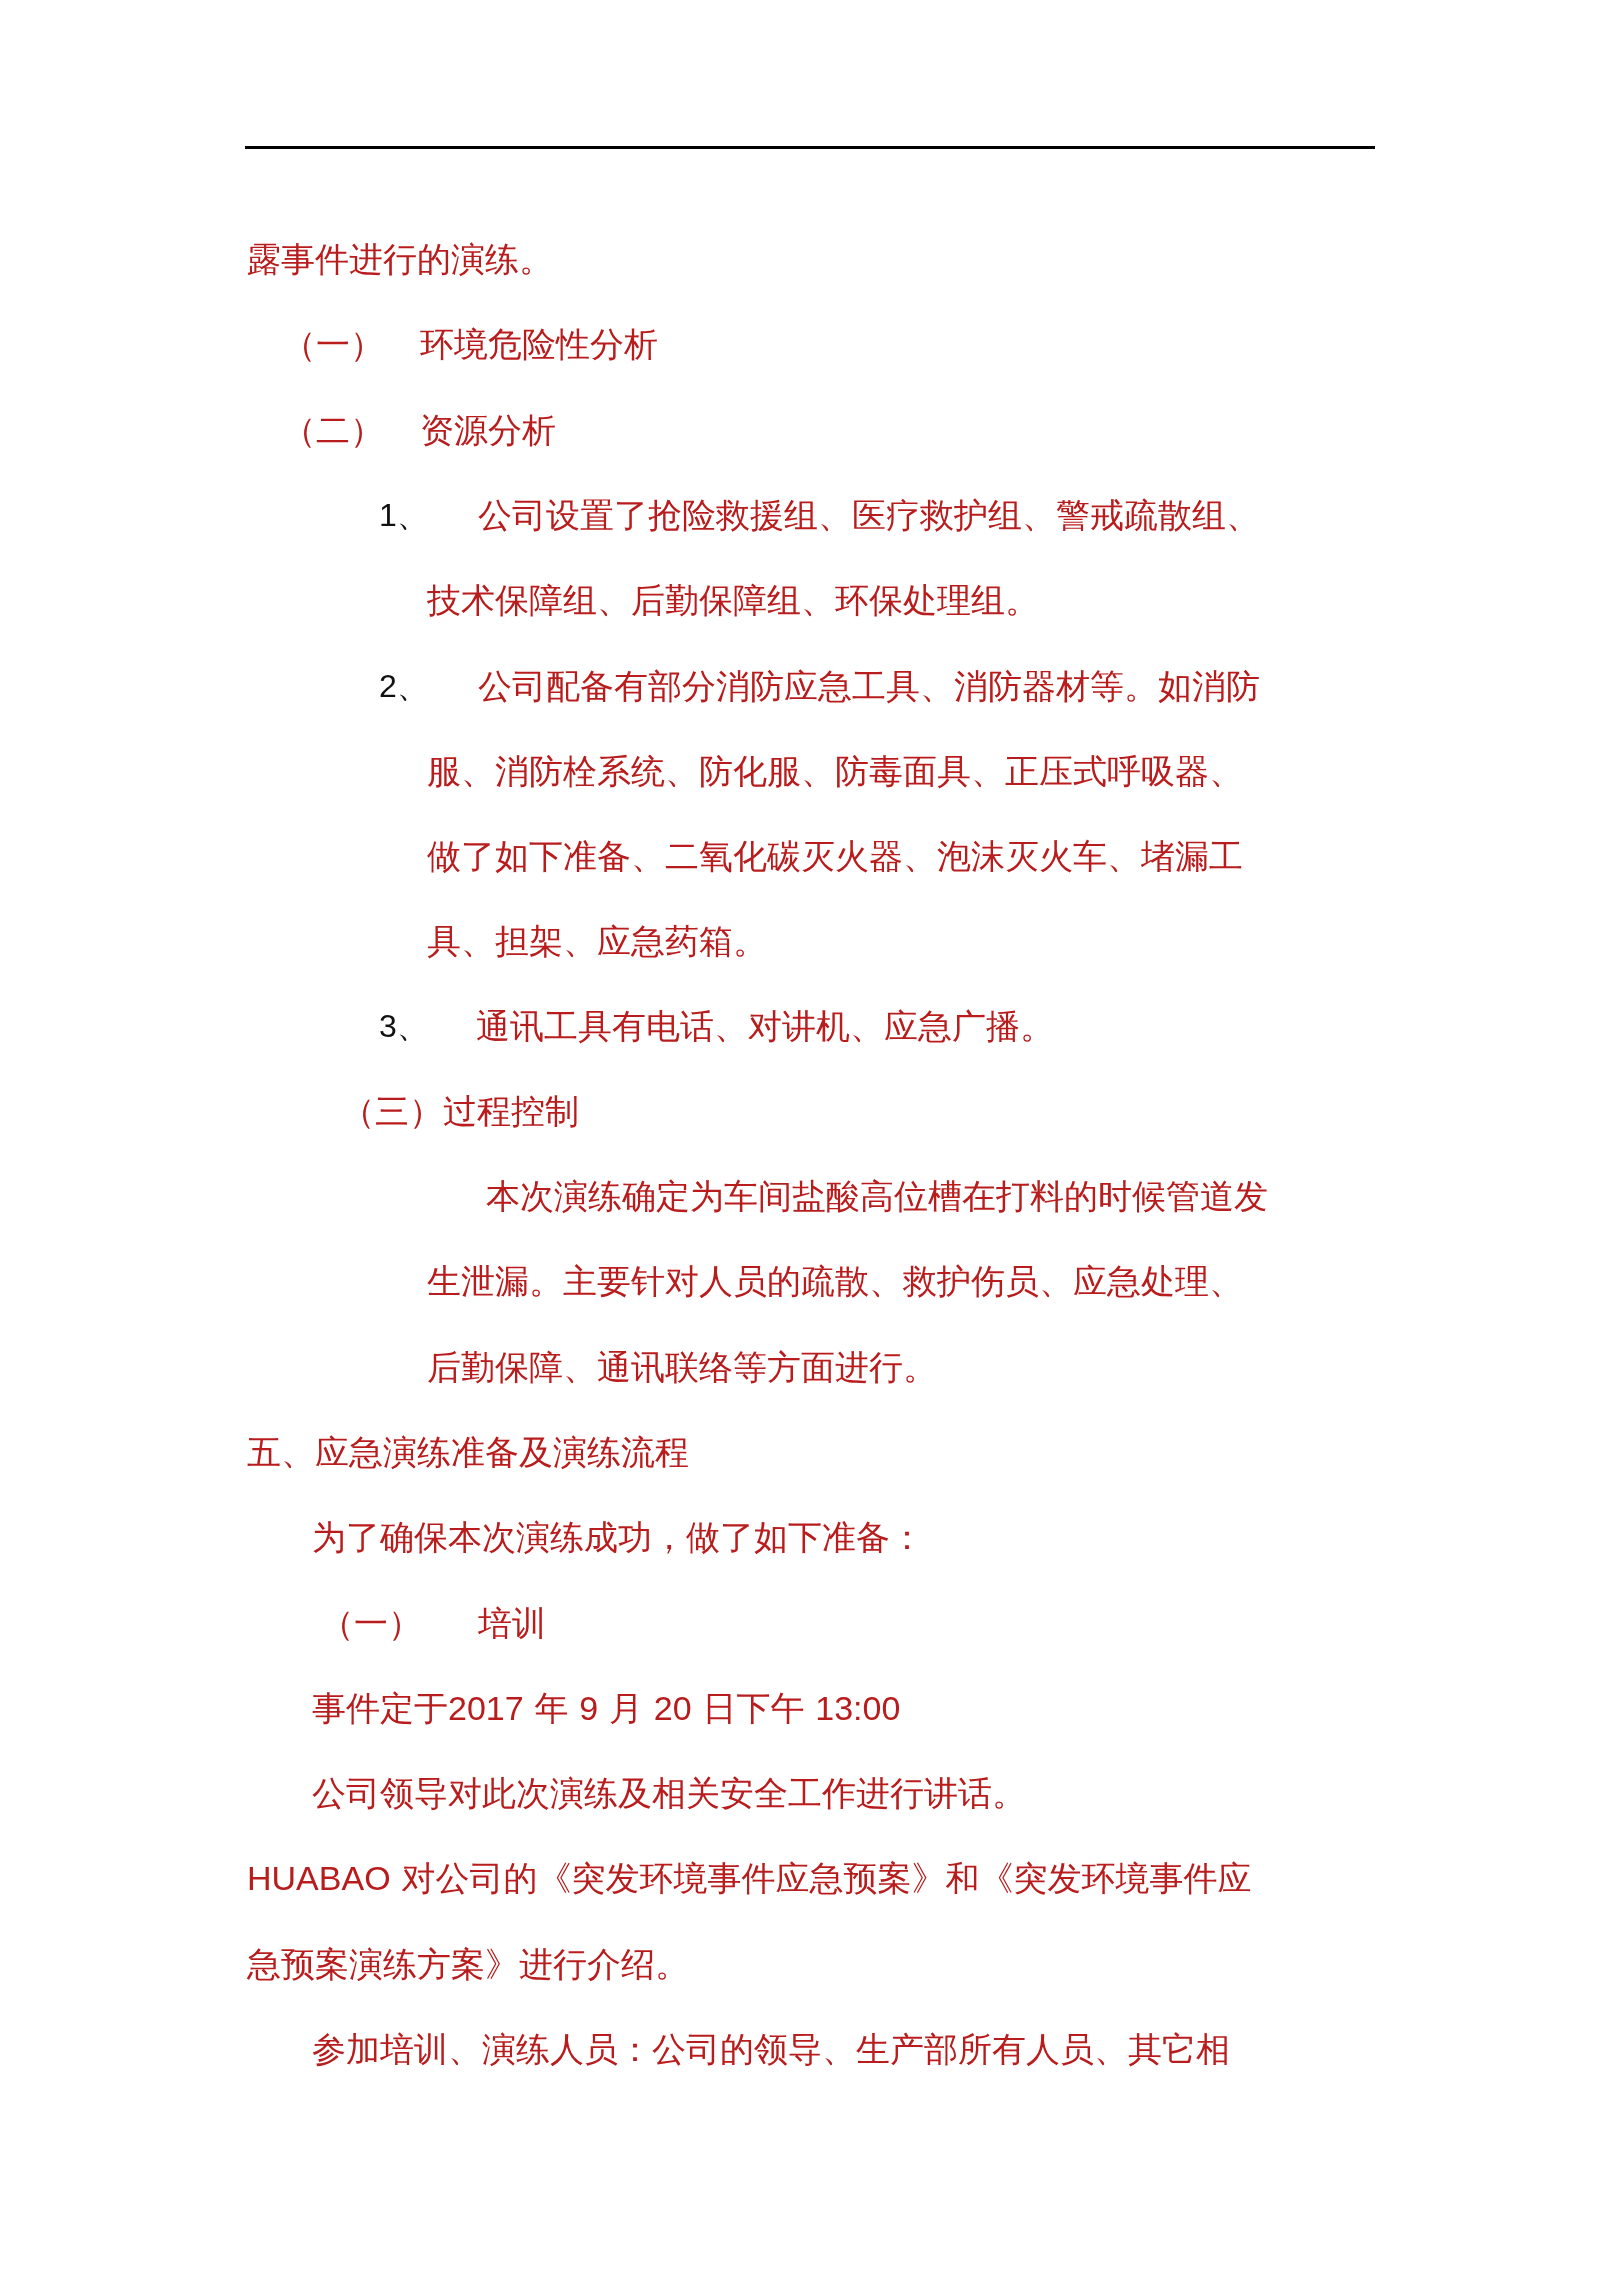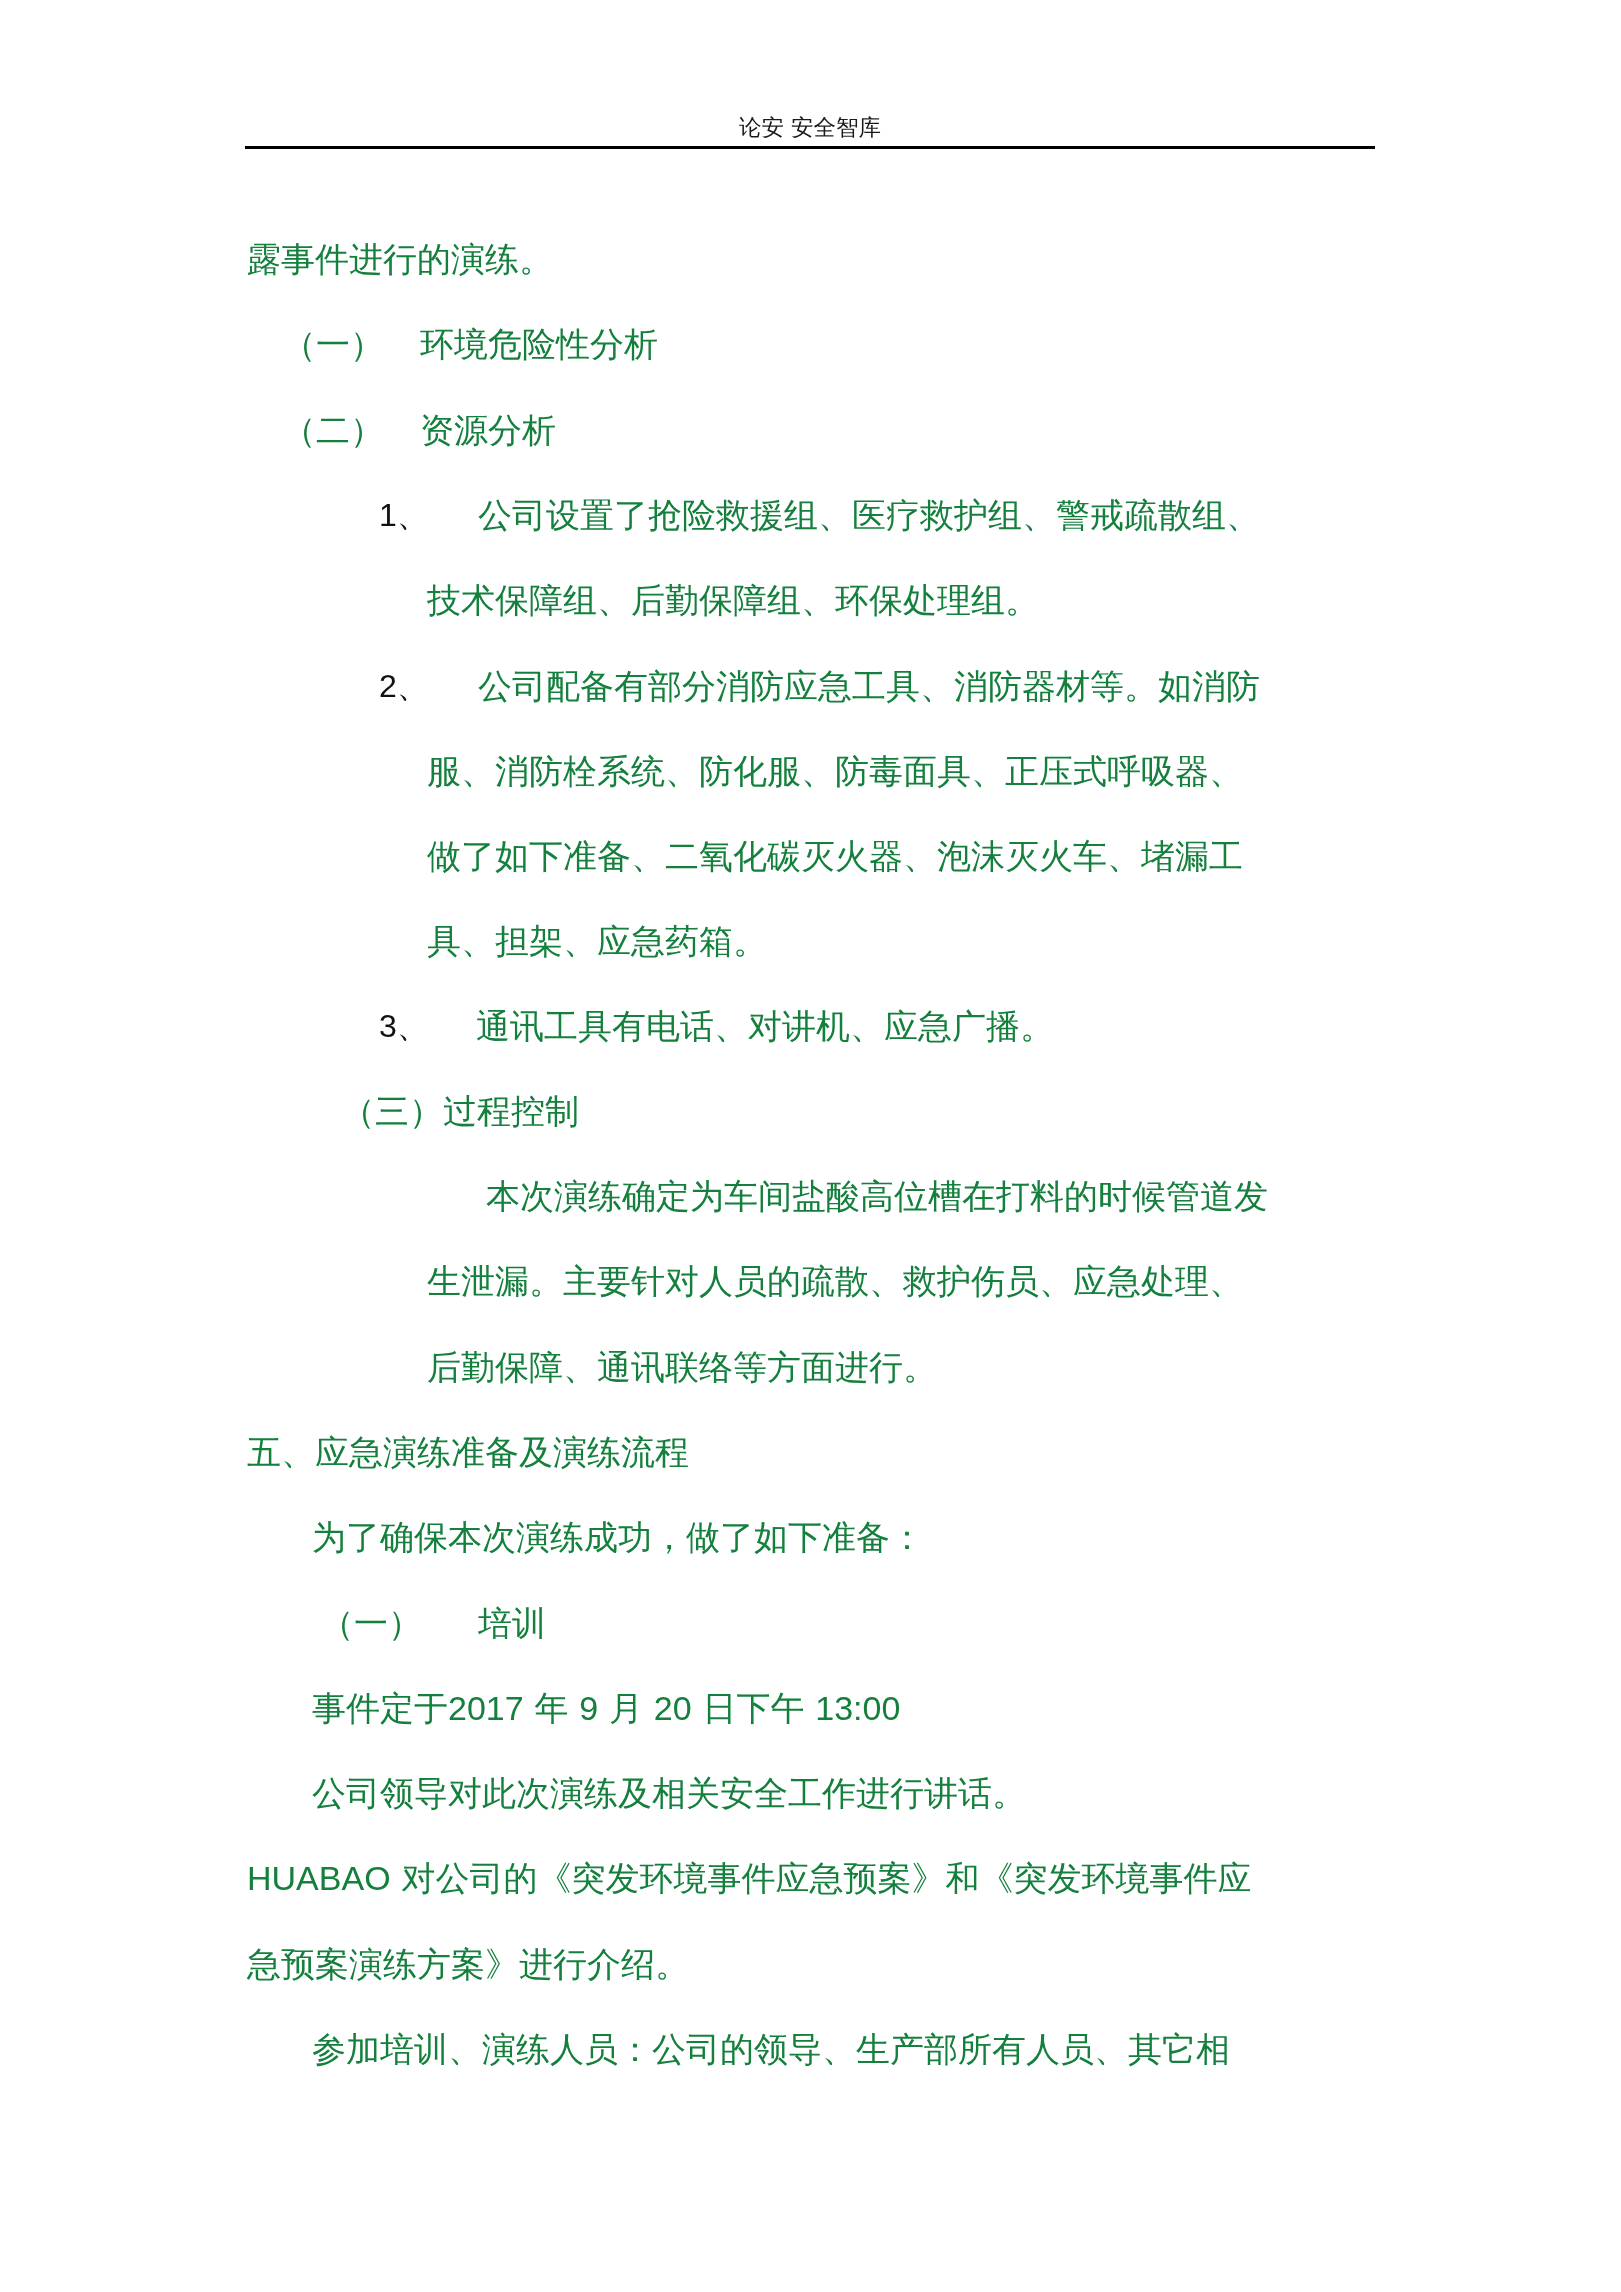--- a/index.html
+++ b/index.html
@@ -39,38 +39,37 @@
     right: 0;
     top: 38px;
     height: 2.9px;
     background: #000000;
   }
   .line {
     position: absolute;
     font-size: 34px;
     line-height: 43px;
     white-space: pre;
-    color: #15803d;
+    color: #b91c1c;
   }
   .num {
     position: absolute;
     font-family: "Liberation Sans", "DejaVu Sans", sans-serif;
     font-size: 32px;
     line-height: 43px;
     color: #111111;
   }
   .latin {
     font-family: "Liberation Sans", "DejaVu Sans", sans-serif;
   }
 </style>
 </head>
 <body>
 
 <div class="page-header">
-  <div class="page-header-text">论安 安全智库</div>
   <div class="page-header-rule"></div>
 </div>
 
 <div class="line" style="left:247px; top:238px;">露事件进行的演练。</div>
 
 <div class="line" style="left:282px; top:323px;">（一）</div>
 <div class="line" style="left:420px; top:323px;">环境危险性分析</div>
 
 <div class="line" style="left:282px; top:409px;">（二）</div>
 <div class="line" style="left:420px; top:409px;">资源分析</div>

